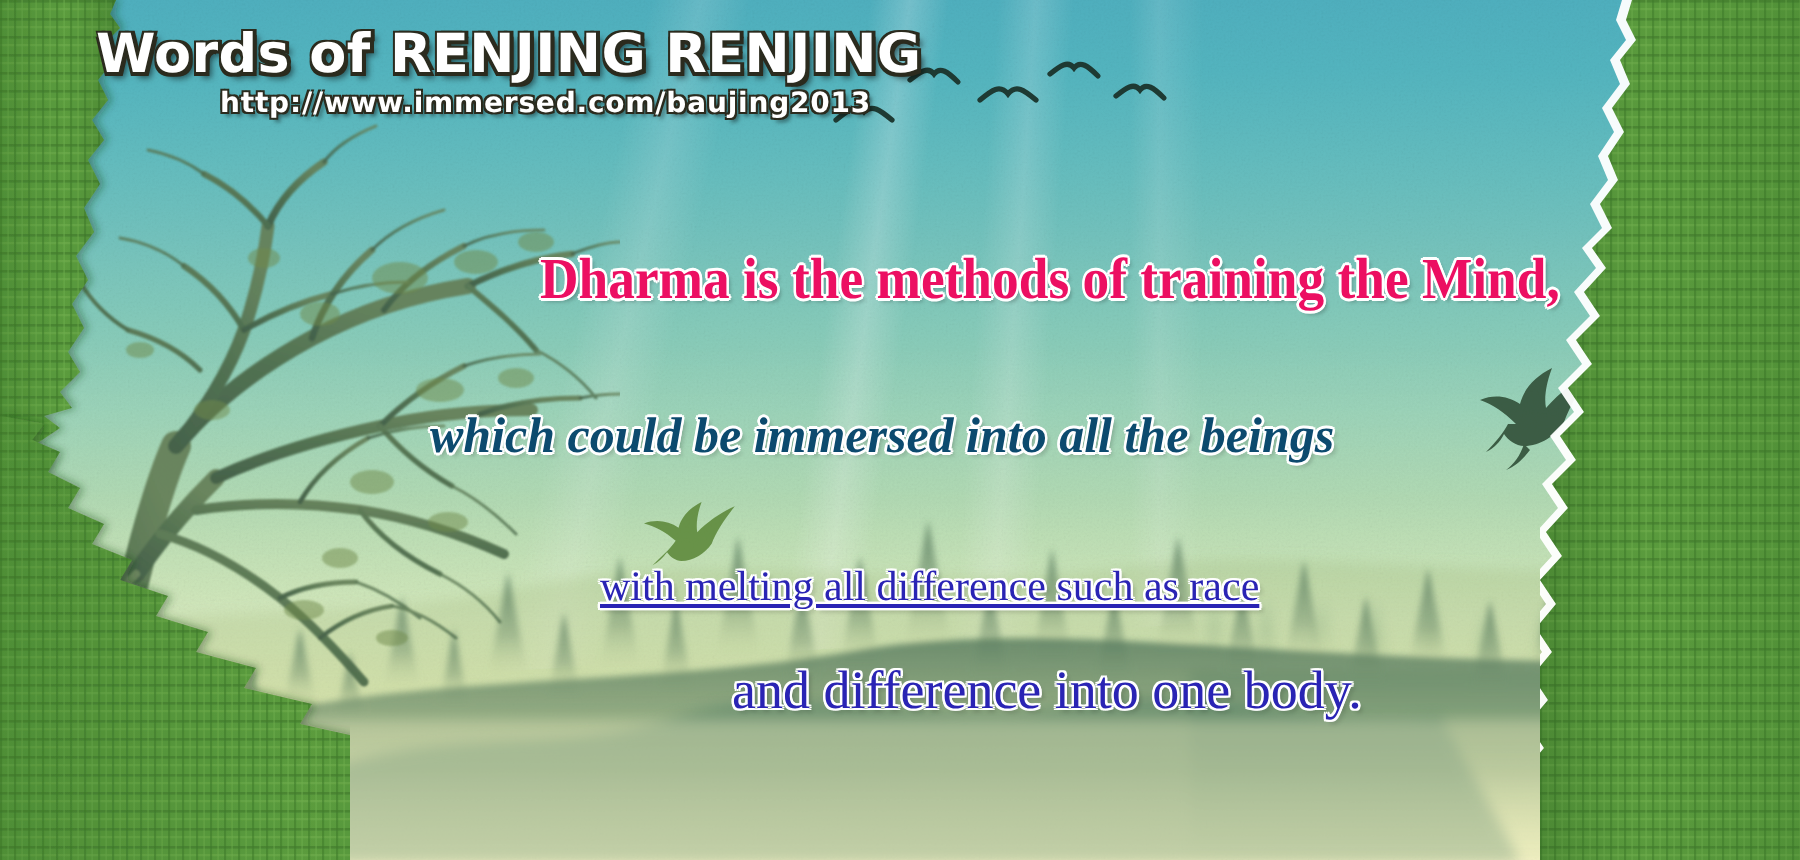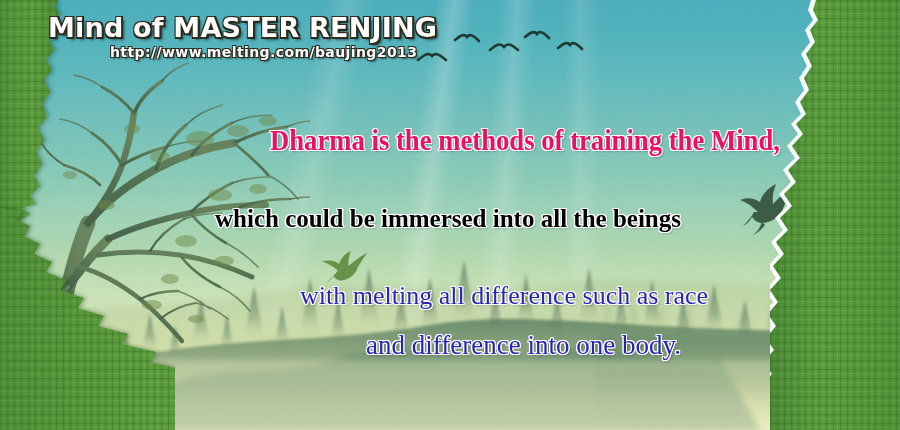--- a/index.html
+++ b/index.html
@@ -100,36 +100,37 @@
     font-size:29px;font-weight:bold;
     color:#ec0f62;
     transform:scaleX(.92);transform-origin:left center;
     text-shadow:
       1.4px 0 0 #ffffff,-1.4px 0 0 #ffffff,0 1.4px 0 #ffffff,0 -1.4px 0 #ffffff,
       1px 1px 0 #ffffff,-1px 1px 0 #ffffff,1px -1px 0 #ffffff,-1px -1px 0 #ffffff,
       2px 2px 2px rgba(0,0,0,.22);
   }
   .q2{
     left:215px;top:205px;
-    font-size:25px;font-weight:bold;
-    color:#000000;
+    font-size:25px;font-style:italic;font-weight:bold;
+    color:#0c4a6e;
     text-shadow:
       1.3px 0 0 #ffffff,-1.3px 0 0 #ffffff,0 1.3px 0 #ffffff,0 -1.3px 0 #ffffff,
       1px 1px 0 #ffffff,-1px 1px 0 #ffffff,1px -1px 0 #ffffff,-1px -1px 0 #ffffff,
       2px 2px 2px rgba(0,0,0,.18);
     text-align: right;
   }
   .q3{
     left:300px;top:281px;
-    font-size:26px;
+    font-size:21px;
     color:#2a24b4;
     text-shadow:
       1.2px 0 0 #ffffff,-1.2px 0 0 #ffffff,0 1.2px 0 #ffffff,0 -1.2px 0 #ffffff,
       1px 1px 0 #ffffff,-1px 1px 0 #ffffff,1px -1px 0 #ffffff,-1px -1px 0 #ffffff,
       2px 2px 2px rgba(0,0,0,.18);
+    text-decoration: underline;
   }
   .q4{
     left:366px;top:330px;
     font-size:27px;
     color:#2a24b4;
     text-shadow:
       1.2px 0 0 #ffffff,-1.2px 0 0 #ffffff,0 1.2px 0 #ffffff,0 -1.2px 0 #ffffff,
       1px 1px 0 #ffffff,-1px 1px 0 #ffffff,1px -1px 0 #ffffff,-1px -1px 0 #ffffff,
       2px 2px 2px rgba(0,0,0,.18);
   }
@@ -420,23 +421,23 @@
              L4,350 L-6,362 L2,374 L-8,386 L0,398 L-10,410 L-2,422 L-6,430
              L130,430 L130,0 Z" fill="url(#weaveR)"></path>
     <path d="M46,0 L43,10 L48,20 L40,30 L45,42 L36,54 L42,66 L34,78 L39,90
              L30,102 L36,114 L26,124 L33,134 L22,146 L30,158 L18,170
              L26,182 L14,194 L22,206 L10,218 L18,230 L6,242 L14,254
              L3,266 L11,278 L0,290 L8,302 L-2,314 L6,326 L-4,338
              L4,350 L-6,362 L2,374 L-8,386 L0,398 L-10,410 L-2,422 L-6,430
              L130,430 L130,0 Z" fill="url(#rightShade)"></path>
   </svg>
 
-  <div class="brand">Mind of MASTER RENJING</div>
-
-  <div class="brand-url">http://www.melting.com/baujing2013</div>
+  <div class="brand">Words of RENJING RENJING</div>
+
+  <div class="brand-url">http://www.immersed.com/baujing2013</div>
 
   <div class="quote-line q1">Dharma is the methods of training the Mind,</div>
 
   <div class="quote-line q2">which could be immersed into all the beings</div>
 
   <div class="quote-line q3">with melting all difference such as race</div>
 
   <div class="quote-line q4">and difference into one body.</div>
 
 </div>

